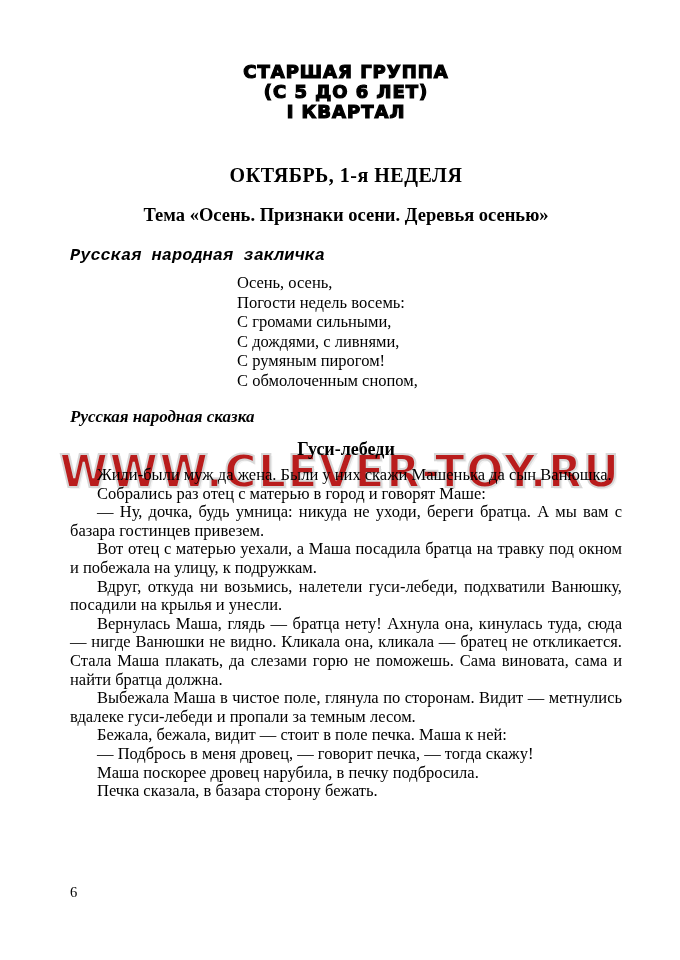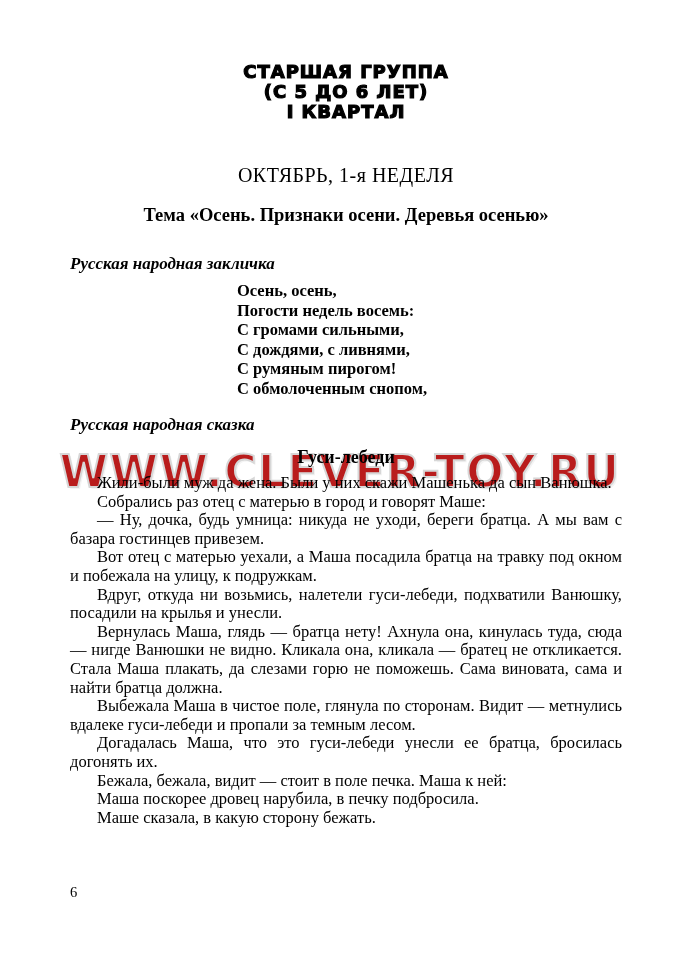--- a/index.html
+++ b/index.html
@@ -24,46 +24,45 @@
     font-family: "DejaVu Sans", sans-serif;
     font-weight: bold;
     font-size: 18px;
     line-height: 20px;
     letter-spacing: 1px;
     -webkit-text-stroke: 1.2px #000000;
   }
   .week-heading {
     margin-top: 42px;
     text-align: center;
-    font-weight: normal;
+    font-weight: bold;
     font-size: 20px;
     line-height: 23px;
     letter-spacing: 0.5px;
   }
   .theme-heading {
     margin-top: 17px;
     text-align: center;
     font-weight: bold;
     font-size: 18.5px;
     line-height: 22px;
   }
   .section-label {
     font-weight: bold;
     font-style: italic;
     font-size: 17px;
     line-height: 21px;
   }
-  .section-label.first { margin-top: 27px; }
+  .section-label.first { margin-top: 19px; font-family: Liberation Mono, monospace; }
   .section-label.second { margin-top: 16px; }
   .poem {
     margin-top: 7px;
     margin-left: 167px;
     font-size: 16.5px;
     line-height: 19.5px;
-    font-weight: bold;
   }
   .story-title {
     margin-top: 11px;
     text-align: center;
     font-weight: bold;
     font-size: 18px;
     line-height: 22px;
   }
   .story {
     margin-top: 6px;
@@ -134,23 +133,23 @@
     <div class="story-title">Гуси-лебеди</div>
 
     <div class="story">
       <p>Жили-были муж да жена. Были у них скажи Машенька да сын Ванюшка.</p>
       <p>Собрались раз отец с матерью в город и говорят Маше:</p>
       <p>— Ну, дочка, будь умница: никуда не уходи, береги братца. А мы вам с базара гостинцев привезем.</p>
       <p>Вот отец с матерью уехали, а Маша посадила братца на травку под окном и побежала на улицу, к подружкам.</p>
       <p>Вдруг, откуда ни возьмись, налетели гуси-лебеди, подхватили Ванюшку, посадили на крылья и унесли.</p>
       <p>Вернулась Маша, глядь — братца нету! Ахнула она, кинулась туда, сюда — нигде Ванюшки не видно. Кликала она, кликала — братец не откликается. Стала Маша плакать, да слезами горю не поможешь. Сама виновата, сама и найти братца должна.</p>
       <p>Выбежала Маша в чистое поле, глянула по сторонам. Видит — метнулись вдалеке гуси-лебеди и пропали за темным лесом.</p>
-      <p>Догадалась Маша, что это гуси-лебеди унесли ее братца, бросилась догонять их.</p>
       <p>Бежала, бежала, видит — стоит в поле печка. Маша к ней:</p>
+      <p>— Подбрось в меня дровец, — говорит печка, — тогда скажу!</p>
       <p>Маша поскорее дровец нарубила, в печку подбросила.</p>
-      <p>Маше сказала, в какую сторону бежать.</p>
+      <p>Печка сказала, в базара сторону бежать.</p>
     </div>
 
   </div>
 
   <div class="page-number">6</div>
 
 </div>
 
 </body></html>

